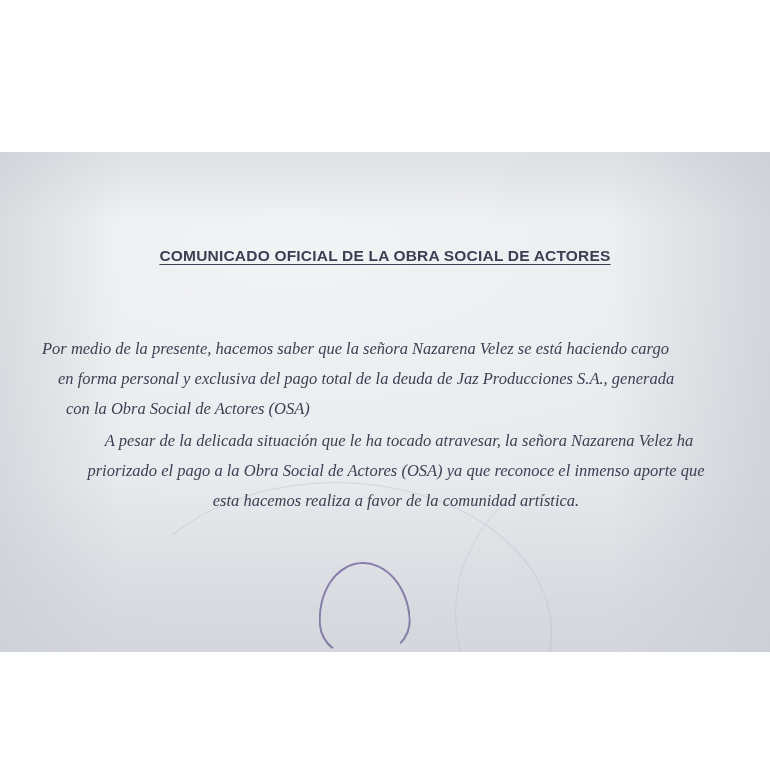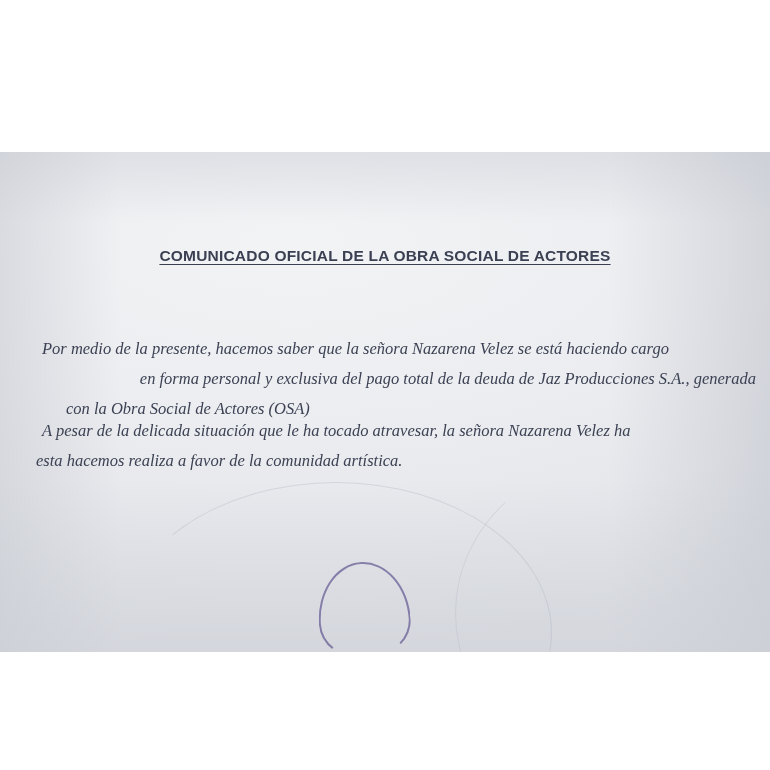--- a/index.html
+++ b/index.html
@@ -95,27 +95,27 @@
     left: 36px;
     width: 720px;
     font-family: "Liberation Serif", serif;
     font-style: italic;
     font-size: 16.5px;
     line-height: 30px;
     color: #3c4254;
     white-space: nowrap;
   }
   .para1 { top: 160px; margin-top: 22px; }
-  .para2 { top: 264px; }
+  .para2 { top: 274px; text-align: center; }
 
   .body-block .ln {
     display: block;
   }
   .ln.indent-a { padding-left: 6px; }
-  .ln.indent-b { padding-left: 22px; text-align: right; }
+  .ln.indent-b { padding-left: 22px; }
   .ln.indent-c { padding-left: 30px; }
   .ln.indent-d { padding-left: 0px; }
 
   
   .signature {
     position: absolute;
     left: 318px;
     top: 410px;
     width: 110px;
     height: 95px;
@@ -177,20 +177,21 @@
     <div class="doc-title">COMUNICADO OFICIAL DE LA OBRA SOCIAL DE ACTORES</div>
 
     <div class="body-block para1">
       <span class="ln indent-a">Por medio de la presente, hacemos saber que la señora Nazarena Velez se está haciendo cargo</span>
       <span class="ln indent-b">en forma personal y exclusiva del pago total de la deuda de Jaz Producciones  S.A., generada</span>
       <span class="ln indent-c">con la Obra Social de Actores (OSA)</span>
     </div>
 
     <div class="body-block para2">
       <span class="ln indent-a">A pesar de la delicada situación que le ha tocado atravesar, la señora Nazarena Velez ha</span>
+      <span class="ln indent-d">priorizado el pago a la Obra Social de Actores (OSA) ya que reconoce el inmenso aporte que</span>
       <span class="ln indent-d">esta hacemos realiza a favor de la comunidad artística.</span>
     </div>
 
     <div class="signature">
       <div class="sig-loop"></div>
     </div>
   </div>
 
   <div class="band-bottom"></div>
 </div>

